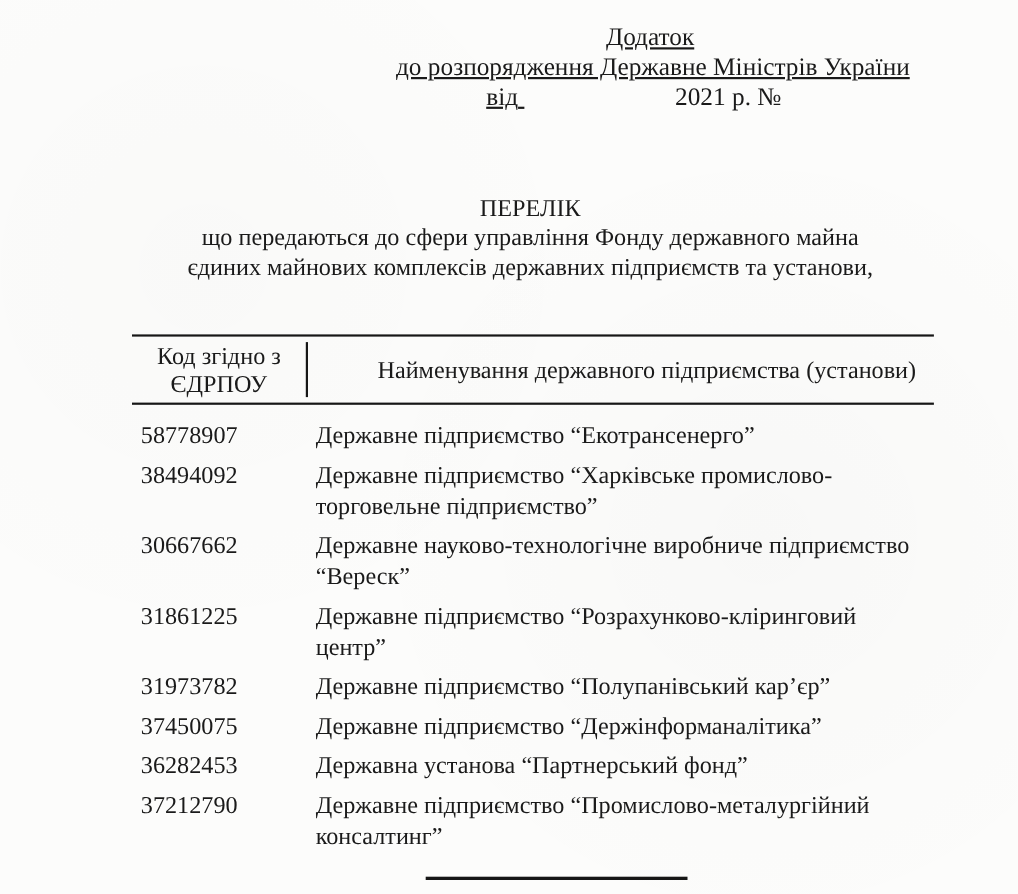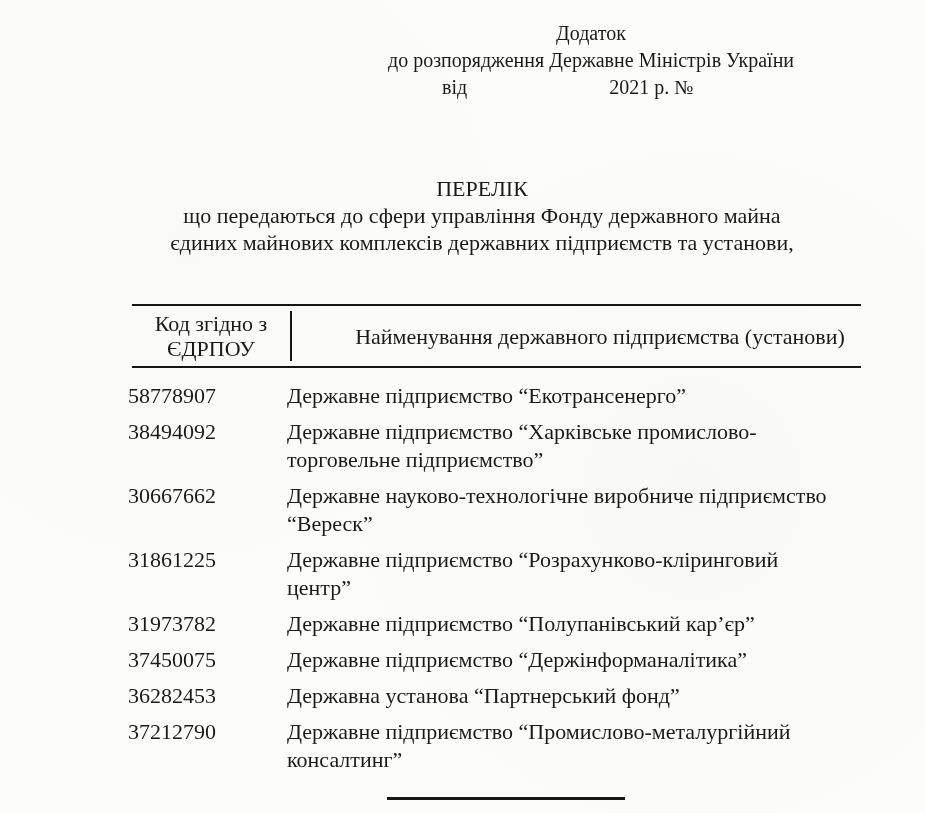--- a/index.html
+++ b/index.html
@@ -24,24 +24,25 @@
       radial-gradient(circle at 20% 30%, rgba(0,0,0,0.012), transparent 40%),
       radial-gradient(circle at 75% 60%, rgba(0,0,0,0.015), transparent 45%);
     pointer-events: none;
   }
 
   .appendix-header {
     position: absolute;
     top: 20px;
     left: 360px;
     width: 462px;
-    font-size: 20px;
+    font-size: 23px;
     line-height: 27px;
     text-align: center;
     white-space: nowrap;
+    text-decoration: underline;
   }
   .appendix-header .line3 {
     text-align: left;
     padding-left: 82px;
   }
   .appendix-header .line3 .date-part {
     display: inline-block;
     margin-left: 137px;
   }
 
@@ -52,21 +53,21 @@
     width: 760px;
     font-size: 22px;
     line-height: 27px;
     text-align: center;
     white-space: nowrap;
   }
 
   .table-header {
     position: absolute;
     top: 304px;
-    left: 132px;
+    left: 120px;
     width: 729px;
     height: 64px;
     border-top: 2px solid #161616;
     border-bottom: 2px solid #161616;
     display: flex;
     box-sizing: border-box;
     font-size: 22px;
     align-items: center;
   }
   .table-header .col-code {

